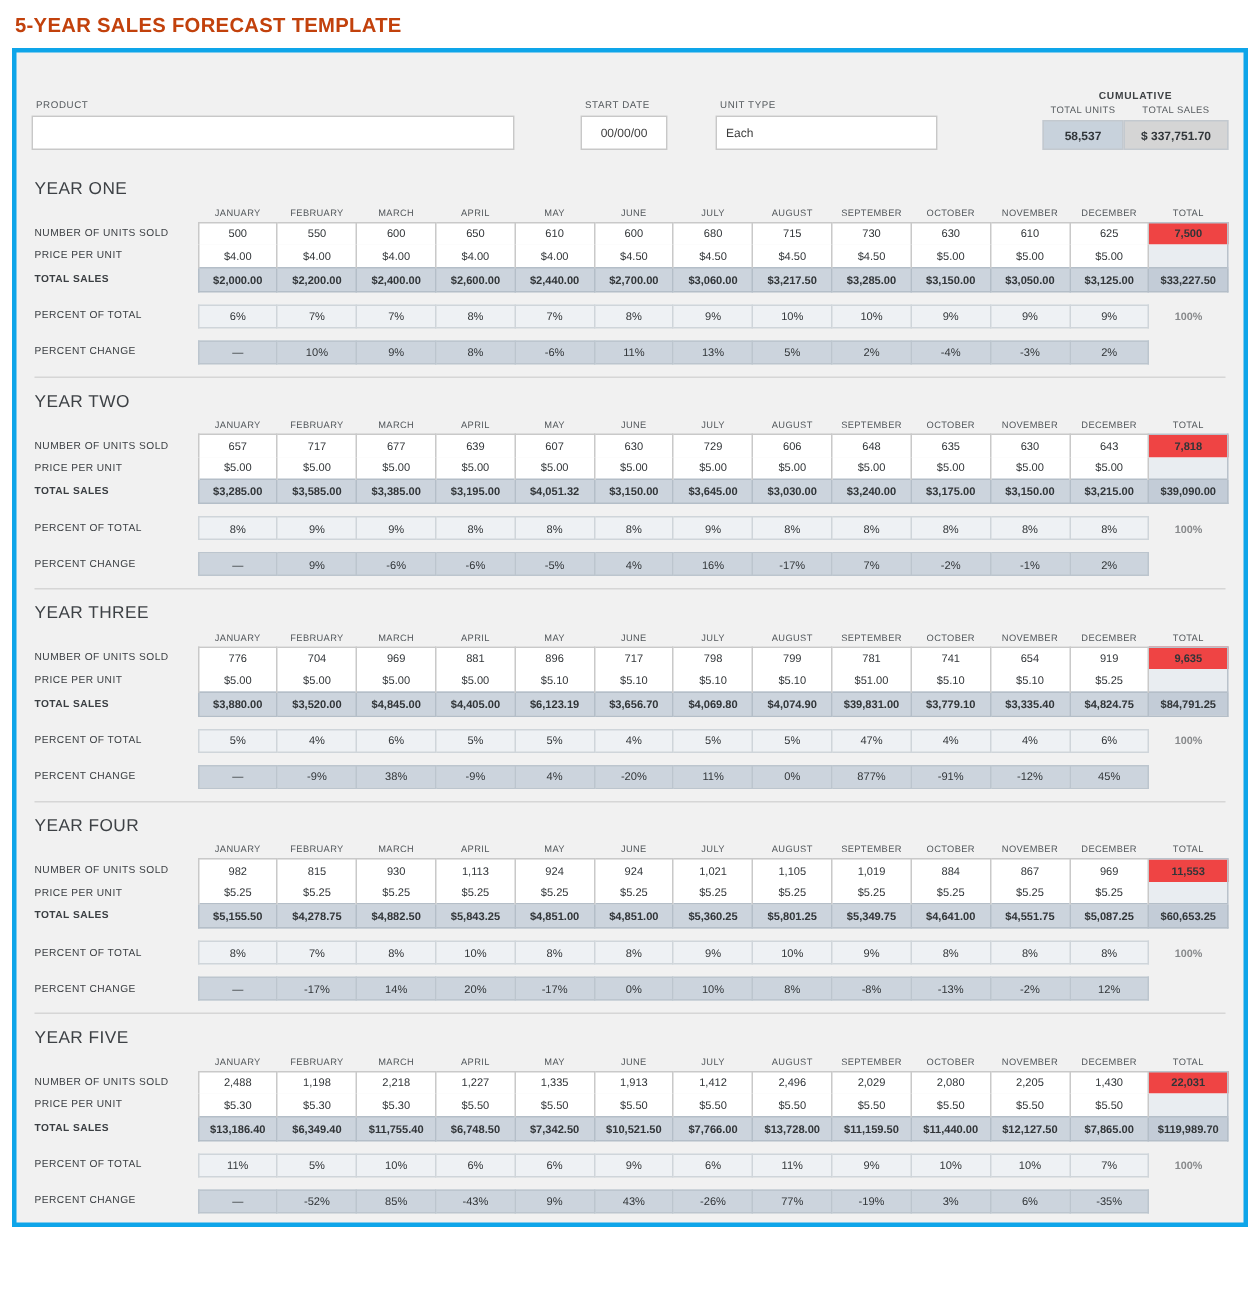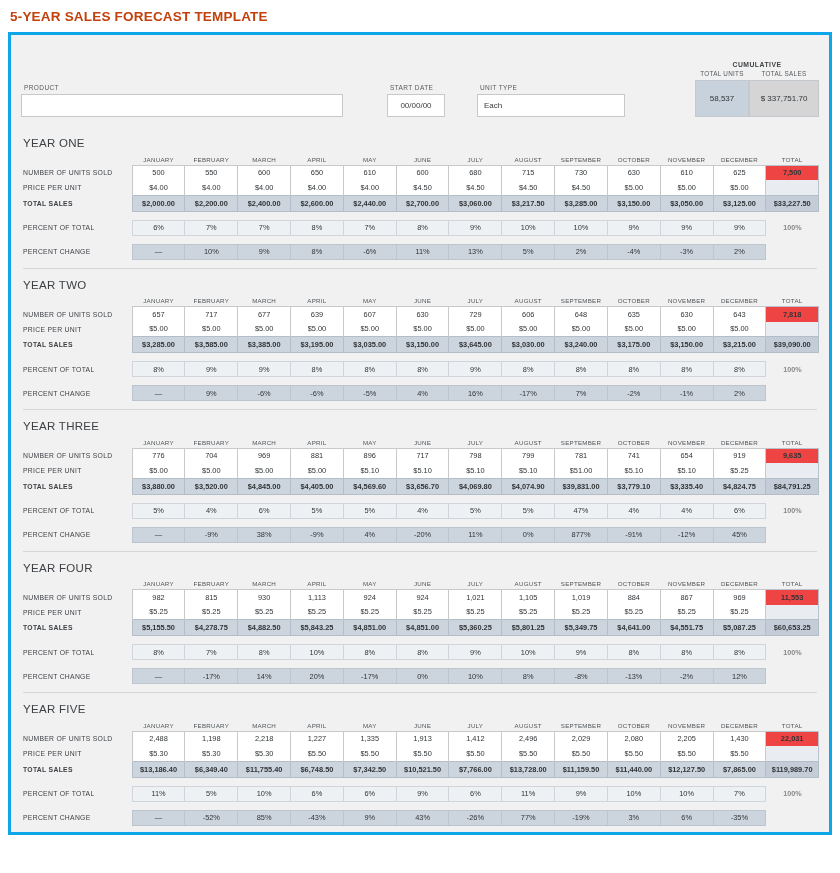--- a/index.html
+++ b/index.html
@@ -76,26 +76,26 @@
   .cum-heads { display: flex; }
   .cum-heads div {
     font-size: 6.3px;
     color: #555a5e;
     letter-spacing: 0.3px;
     text-align: center;
     padding-bottom: 3px;
   }
   .cum-vals { display: flex; }
   .cum-vals div {
-    height: 37px;
+    height: 20px;
     display: flex;
     align-items: center;
     justify-content: center;
     font-size: 8px;
-    font-weight: normal;
+    font-weight: bold;
     color: #31363a;
     border: 1px solid #c3c9cf;
   }
   .cum-units-h, .cum-units-v { width: 54px; }
   .cum-sales-h, .cum-sales-v { width: 70px; }
   .cum-units-v { background: #c8d2dc; }
   .cum-sales-v { background: #d5d5d5; border-left: none; }
 
   
   .year-block { padding: 0 10px 0 10px; margin-top: 4px; }
@@ -425,21 +425,21 @@
               <td class="cell">$5.00</td>
               <td class="cell">$5.00</td>
               <td class="cell tot empty"></td>
             </tr>
             <tr class="r-sales">
               <td class="rowlabel bold">TOTAL SALES</td>
               <td class="cell">$3,285.00</td>
               <td class="cell">$3,585.00</td>
               <td class="cell">$3,385.00</td>
               <td class="cell">$3,195.00</td>
-              <td class="cell">$3,035.00</td>
+              <td class="cell">$4,051.32</td>
               <td class="cell">$3,150.00</td>
               <td class="cell">$3,645.00</td>
               <td class="cell">$3,030.00</td>
               <td class="cell">$3,240.00</td>
               <td class="cell">$3,175.00</td>
               <td class="cell">$3,150.00</td>
               <td class="cell">$3,215.00</td>
               <td class="cell tot">$39,090.00</td>
             </tr>
             <tr class="spacer">
@@ -551,21 +551,21 @@
               <td class="cell">$5.10</td>
               <td class="cell">$5.25</td>
               <td class="cell tot empty"></td>
             </tr>
             <tr class="r-sales">
               <td class="rowlabel bold">TOTAL SALES</td>
               <td class="cell">$3,880.00</td>
               <td class="cell">$3,520.00</td>
               <td class="cell">$4,845.00</td>
               <td class="cell">$4,405.00</td>
-              <td class="cell">$4,569.60</td>
+              <td class="cell">$6,123.19</td>
               <td class="cell">$3,656.70</td>
               <td class="cell">$4,069.80</td>
               <td class="cell">$4,074.90</td>
               <td class="cell">$39,831.00</td>
               <td class="cell">$3,779.10</td>
               <td class="cell">$3,335.40</td>
               <td class="cell">$4,824.75</td>
               <td class="cell tot">$84,791.25</td>
             </tr>
             <tr class="spacer">

